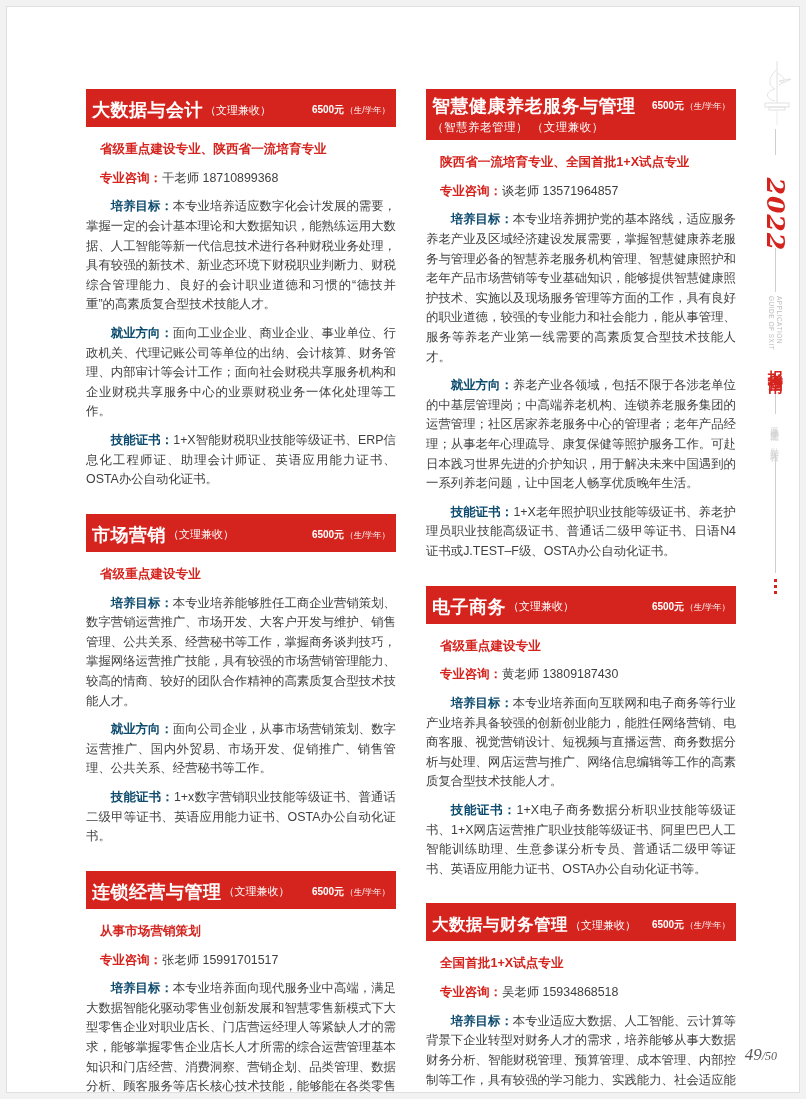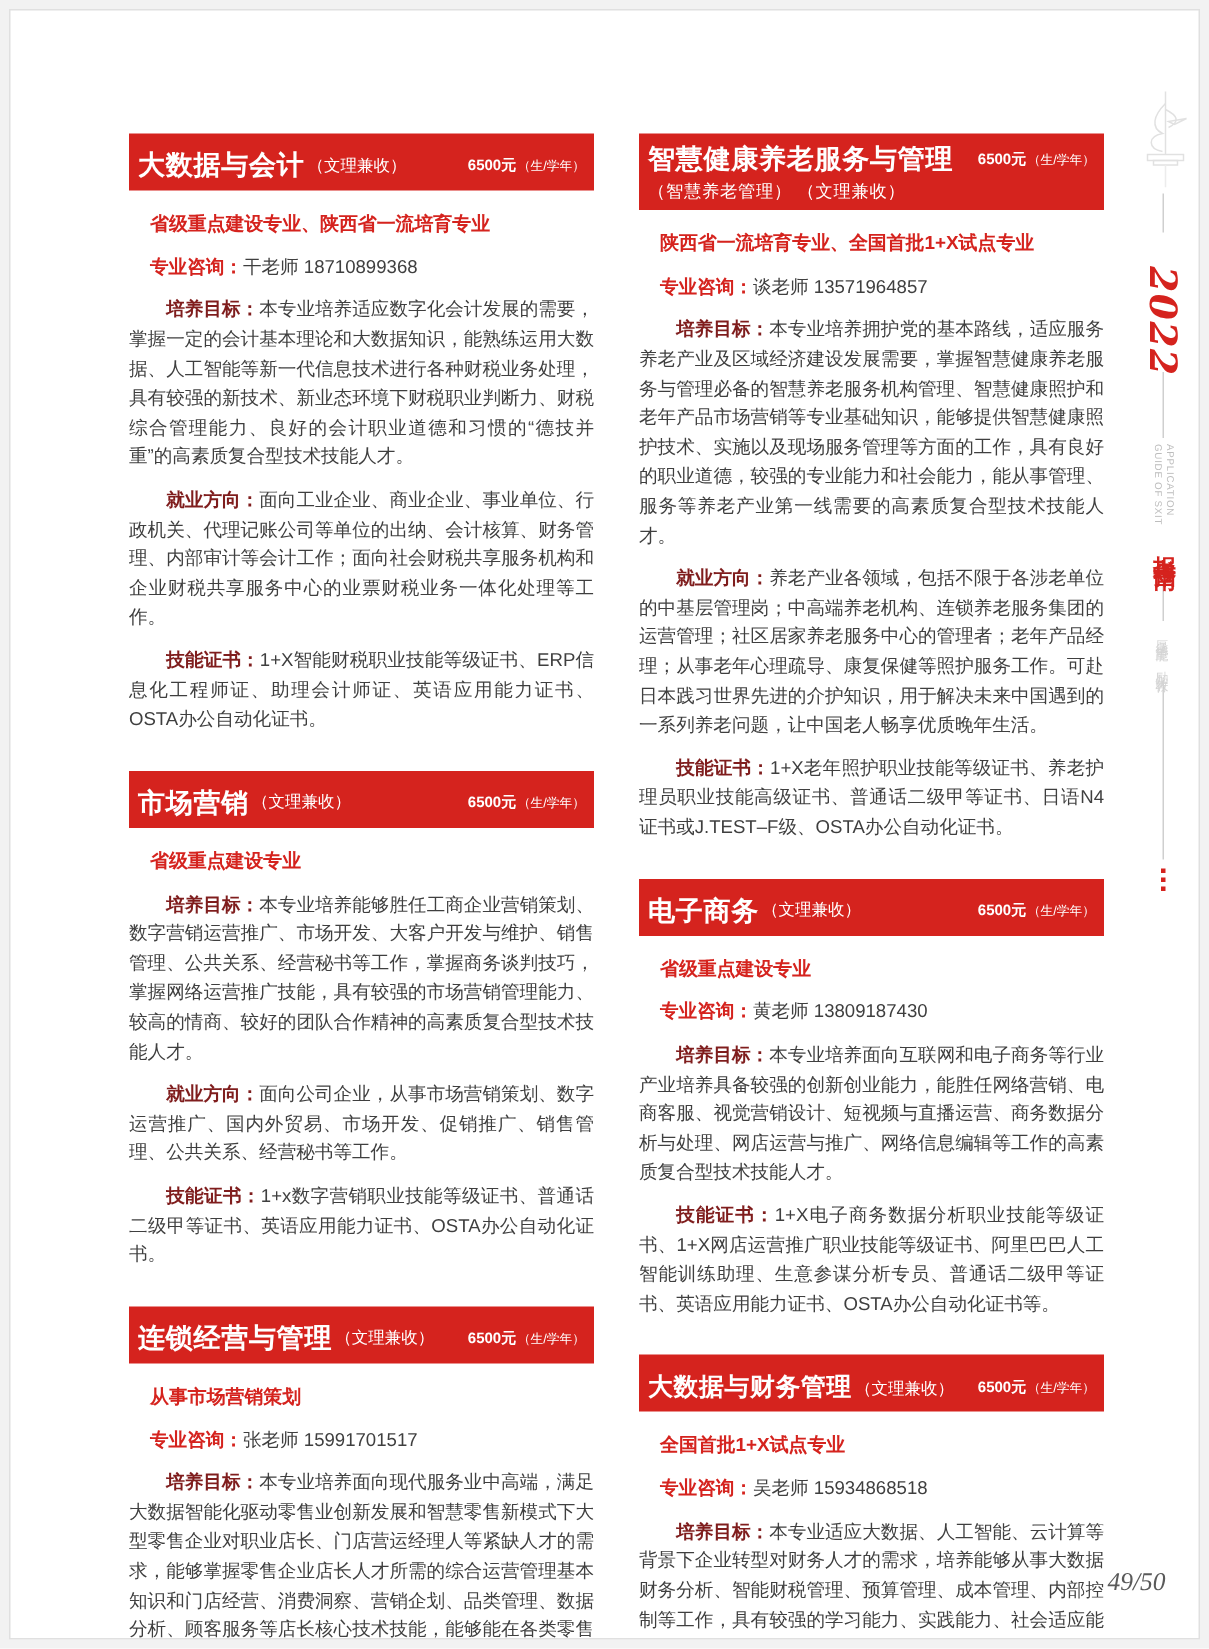--- a/index.html
+++ b/index.html
@@ -33,21 +33,21 @@
   .h-price{font-size:10px;font-weight:bold;}
   .h-unit{font-size:8.5px;margin-left:1px;}
   .h-line2{display:none;font-size:11.5px;margin-top:2px;letter-spacing:.5px;}
   .card.twoline .h-line2{display:block;}
 
   .card-body{color:#3f3f3f;font-size:12.4px;line-height:1.58;text-align:justify;}
   .highlight{color:#d5231e;font-weight:bold;margin:13px 0 0 14px;font-size:12.6px;}
   .consult{margin:9px 0 0 14px;}
   .c-label{color:#d5231e;font-weight:bold;}
   .section{margin:9px 0 0 0;text-indent:2em;}
-  .s-label{color:#7f1d1d;font-weight:bold;}
+  .s-label{color:#0c4a6e;font-weight:bold;}
 
   
   #sidebar{position:absolute;left:742px;top:52px;width:52px;height:1000px;}
   #monument{display:block;margin:0 auto;opacity:.55;}
   .v-rule{width:1px;background:#cfcfcf;margin:4px auto;}
   #year{
     display:block;text-align:center;
     transform:rotate(90deg);transform-origin:center;
     color:#d5231e;font-weight:bold;font-style:italic;
     font-size:25px;letter-spacing:1px;margin:34px auto 30px auto;
@@ -68,21 +68,21 @@
   }
   #dots{width:0;height:15px;border-left:3px dotted #d5231e;margin:6px auto 0 auto;}
 
   
   #pagenum{
     position:absolute;left:690px;top:1038px;width:80px;text-align:right;
     color:#5a5a5a;font-style:italic;
     font-family:"Liberation Serif","DejaVu Serif",serif;
   }
   #pagenum .big{font-size:17px;}
-  #pagenum .small{font-size:17px;}
+  #pagenum .small{font-size:12px;}
 </style>
 </head>
 <body>
 
 <div id="page">
 
   <div id="col-left" class="col">
   <div class="card">
     <div class="card-header">
       <div class="h-line1">

